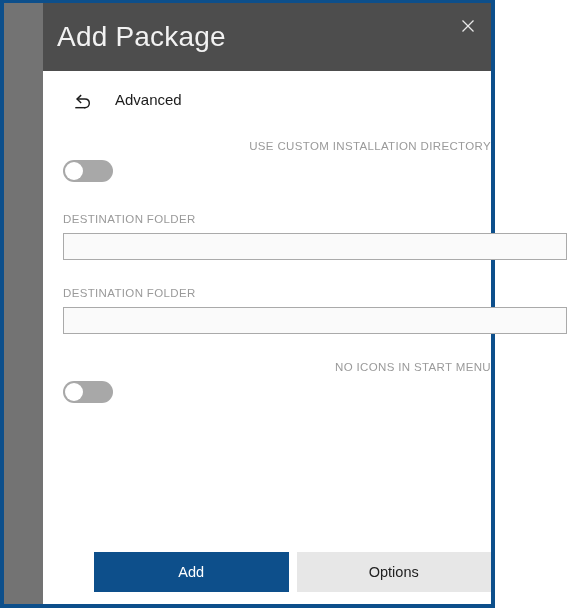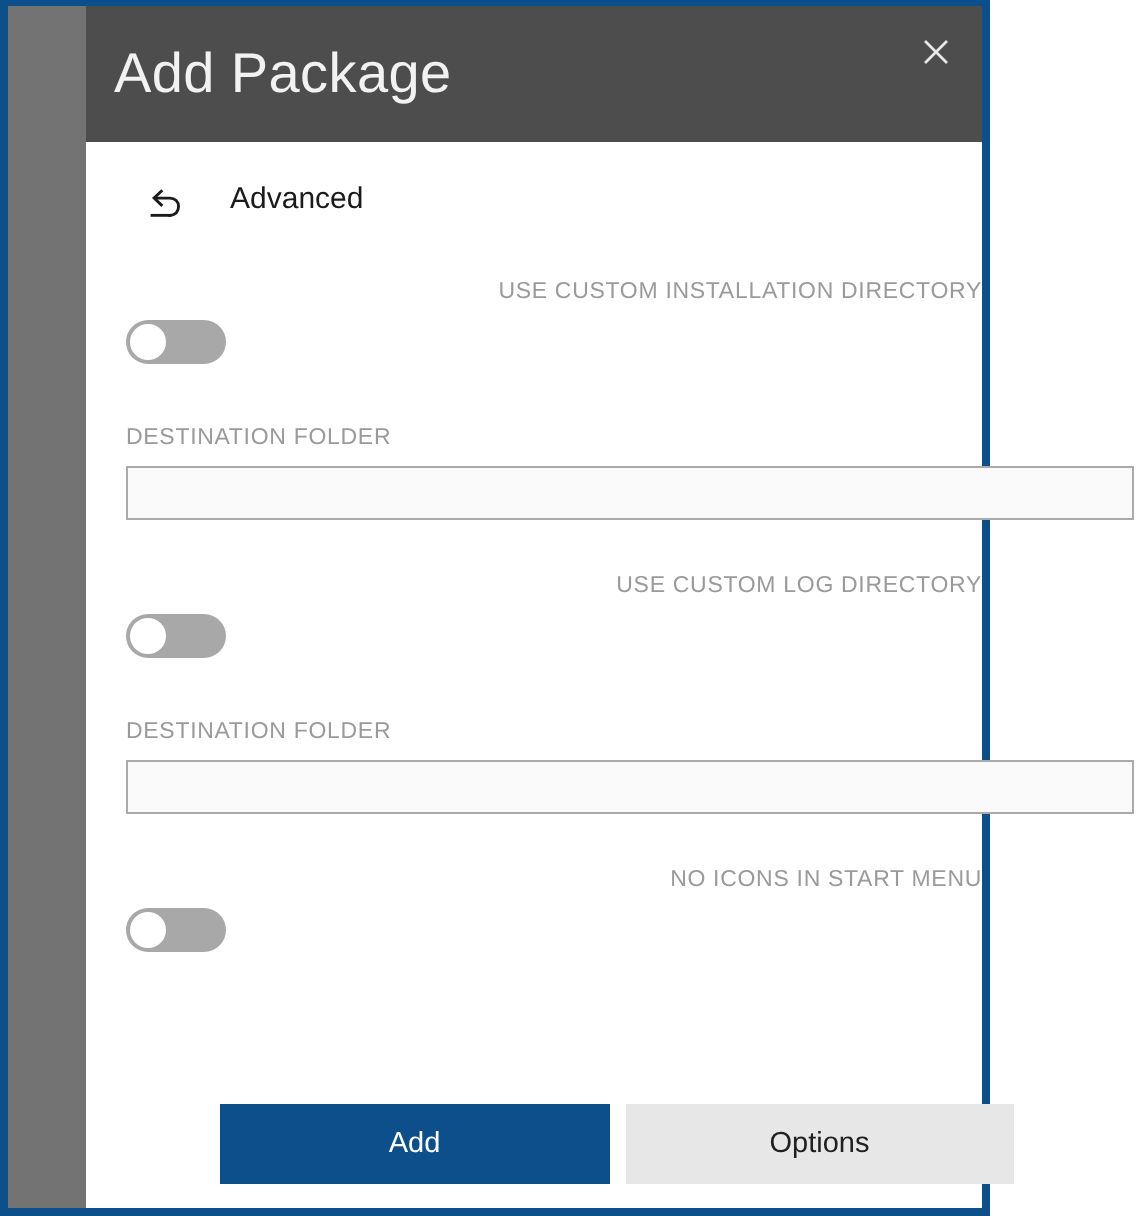--- a/index.html
+++ b/index.html
@@ -172,21 +172,20 @@
 
   
   .footer {
     position: absolute;
     left: 0;
     bottom: 12px;
     width: 100%;
     height: 40px;
     display: flex;
     align-items: flex-start;
-    margin-left: 16px;
   }
 
   .btn {
     height: 40px;
     border: none;
     font-family: "Liberation Sans", sans-serif;
     font-size: 14.5px;
     cursor: pointer;
     display: flex;
     align-items: center;
@@ -242,26 +241,20 @@
         <div class="toggle">
           <div class="knob"></div>
         </div>
       </div>
 
       <div class="input-row">
         <div class="field-label">DESTINATION FOLDER</div>
         <input class="text-input" type="text" placeholder="" style="">
       </div>
 
-      <div class="toggle-row">
-        <div class="field-label">USE CUSTOM LOG DIRECTORY</div>
-        <div class="toggle">
-          <div class="knob"></div>
-        </div>
-      </div>
 
       <div class="input-row">
         <div class="field-label">DESTINATION FOLDER</div>
         <input class="text-input" type="text" placeholder="" style="">
       </div>
 
       <div class="toggle-row">
         <div class="field-label">NO ICONS IN START MENU</div>
         <div class="toggle">
           <div class="knob"></div>

